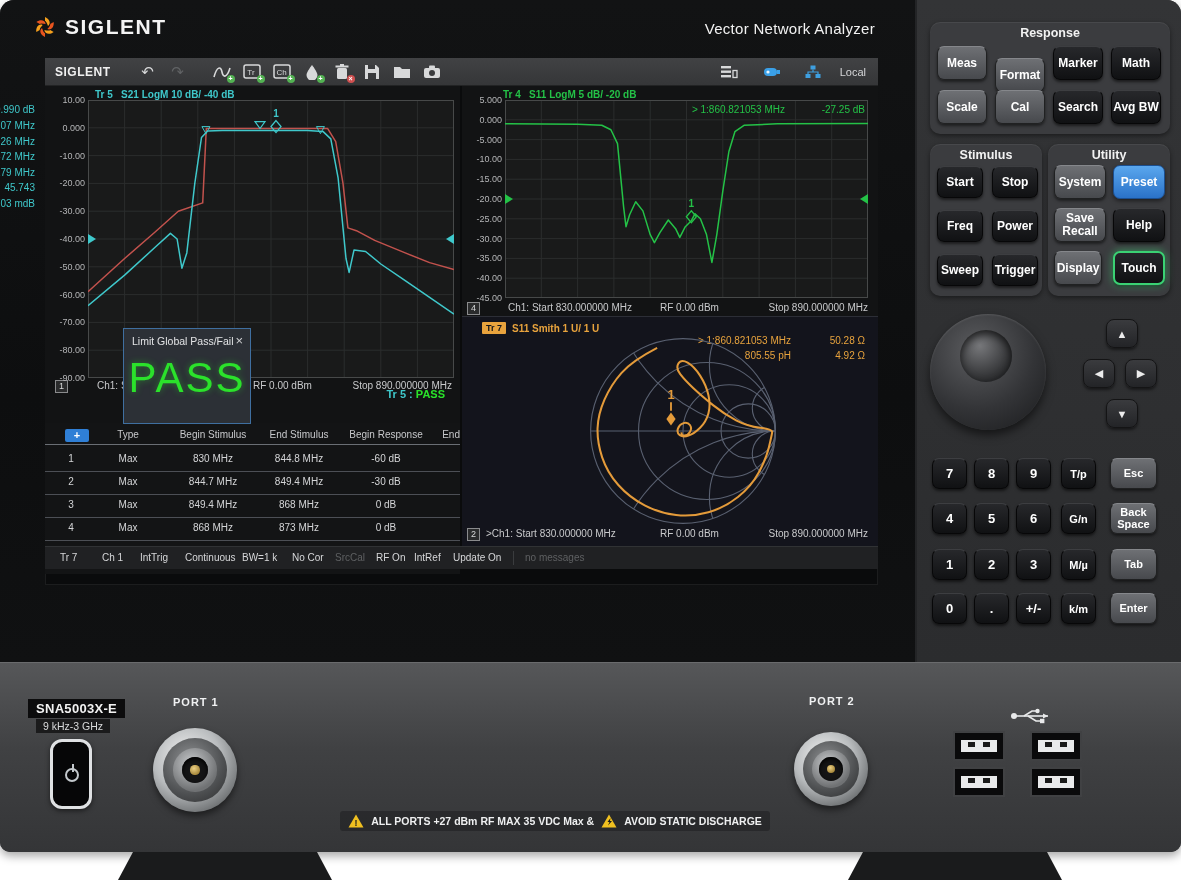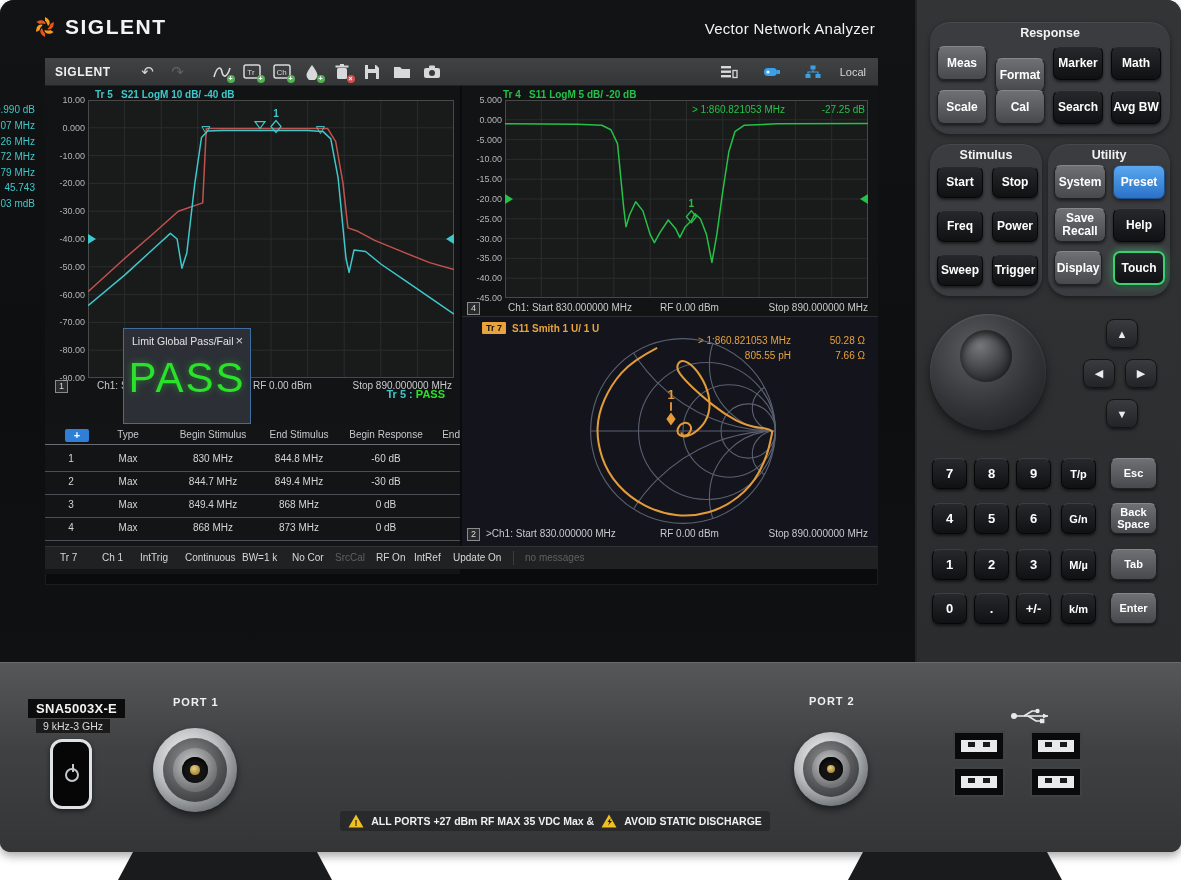--- a/index.html
+++ b/index.html
@@ -6,21 +6,21 @@
   *{box-sizing:border-box;font-family:"Liberation Sans",sans-serif;}
   #stage{position:relative;width:1181px;height:880px;background:#fff;overflow:hidden;}
   #device{position:absolute;left:0;top:0;width:1181px;height:852px;background:#2e2f31;border-radius:14px 14px 10px 10px;overflow:hidden;box-shadow:0 4px 10px rgba(0,0,0,.35);}
   
   #bezel{position:absolute;left:0;top:0;width:915px;height:662px;background:linear-gradient(180deg,#121314,#0d0e0f 60%,#101112);}
   #brand{position:absolute;left:32px;top:14px;display:flex;align-items:center;gap:7px;}
   #brand .logotext{color:#f4f4f4;font-size:21px;font-weight:bold;letter-spacing:1.5px;}
   #vna-title{position:absolute;left:600px;top:20px;width:275px;text-align:right;color:#f2f2f2;font-size:15px;letter-spacing:.3px;}
   
   #rpanel{position:absolute;left:915px;top:0;width:266px;height:662px;background:linear-gradient(180deg,#333436,#2b2c2e);border-left:2px solid #232426;}
-  .grp{position:absolute;background:#3b3c3f;border-radius:20px;box-shadow:inset 0 1px 1px rgba(255,255,255,.07),0 2px 5px rgba(0,0,0,.45);}
+  .grp{position:absolute;background:#3b3c3f;border-radius:10px;box-shadow:inset 0 1px 1px rgba(255,255,255,.07),0 2px 5px rgba(0,0,0,.45);}
   .grp .grp-label{position:absolute;top:4px;left:0;right:0;text-align:center;color:#f2f2f2;font-size:12.5px;font-weight:bold;}
   .pbtn{position:absolute;border-radius:7px;color:#fff;font-size:12px;font-weight:bold;display:flex;align-items:center;justify-content:center;text-align:center;line-height:1.05;cursor:pointer;padding:1px;}
   .btn-dark{background:linear-gradient(180deg,#27282b,#101113);border:1px solid #070708;border-top-color:#3d3e41;box-shadow:0 2px 3px rgba(0,0,0,.55);}
   .btn-light{background:linear-gradient(180deg,#6e7074,#47494d);border:1px solid #202122;border-top-color:#85878b;box-shadow:0 2px 3px rgba(0,0,0,.5);text-align:center;}
   .btn-blue{background:linear-gradient(180deg,#5aa7ee,#2a72c8);border:1px solid #1b4f91;box-shadow:0 2px 4px rgba(0,0,0,.5);}
   .btn-touch{background:linear-gradient(180deg,#25262a,#101113);border:2px solid #3ad173;box-shadow:0 0 9px rgba(58,209,115,.65),0 2px 3px rgba(0,0,0,.5);}
   #knob{position:absolute;left:930px;top:314px;width:116px;height:116px;border-radius:50%;background:radial-gradient(circle at 40% 32%,#5c5d60,#333437 55%,#1c1d1f 95%);box-shadow:0 5px 10px rgba(0,0,0,.55),inset 0 1px 2px rgba(255,255,255,.12);}
   #knob-dimple{position:absolute;left:30px;top:16px;width:52px;height:52px;border-radius:50%;background:radial-gradient(circle at 38% 30%,#77787b,#2a2b2d 75%);box-shadow:inset 0 4px 8px rgba(0,0,0,.65);}
   .arrowbtn{position:absolute;width:32px;height:29px;border-radius:8px;background:linear-gradient(180deg,#3a3b3e,#232427);border:1px solid #141415;color:#ececec;font-size:11px;display:flex;align-items:center;justify-content:center;box-shadow:0 2px 3px rgba(0,0,0,.5);}
   .key{position:absolute;width:35px;height:31px;border-radius:7px;display:flex;align-items:center;justify-content:center;color:#fff;font-weight:bold;}
@@ -379,21 +379,21 @@
 
         <div id="smith">
           <span id="tr7chip">Tr 7</span>
           <span class="gtitle tr7c" style="left:50px;top:6px;">S11 Smith 1 U/ 1 U</span>
           <div class="mkrow tr7c" style="right:13px;top:18px;">
             <span class="lbl">&gt; 1:860.821053 MHz</span>
               <span class="val" style="min-width:58px">50.28 Ω</span>
           </div>
           <div class="mkrow tr7c" style="right:13px;top:33px;">
             <span class="lbl">805.55 pH</span>
-              <span class="val" style="min-width:58px">7.66 Ω</span>
+              <span class="val" style="min-width:58px">4.92 Ω</span>
           </div>
           <svg id="svg-smith" style="position:absolute;left:124px;top:17px;" width="194" height="194" viewBox="-1.05 -1.05 2.1 2.1">
               <clipPath id="smclip">
                 <circle cx="0" cy="0" r="1"></circle>
               </clipPath>
               <g stroke="#596070" stroke-width="0.012" fill="none">
                 <circle cx="0" cy="0" r="1"></circle>
                 <line x1="-1" y1="0" x2="1" y2="0"></line>
                 <circle cx="0.25925925925925924" cy="0" r="0.7407407407407407"></circle>
                 <circle cx="0.5" cy="0" r="0.5"></circle>

